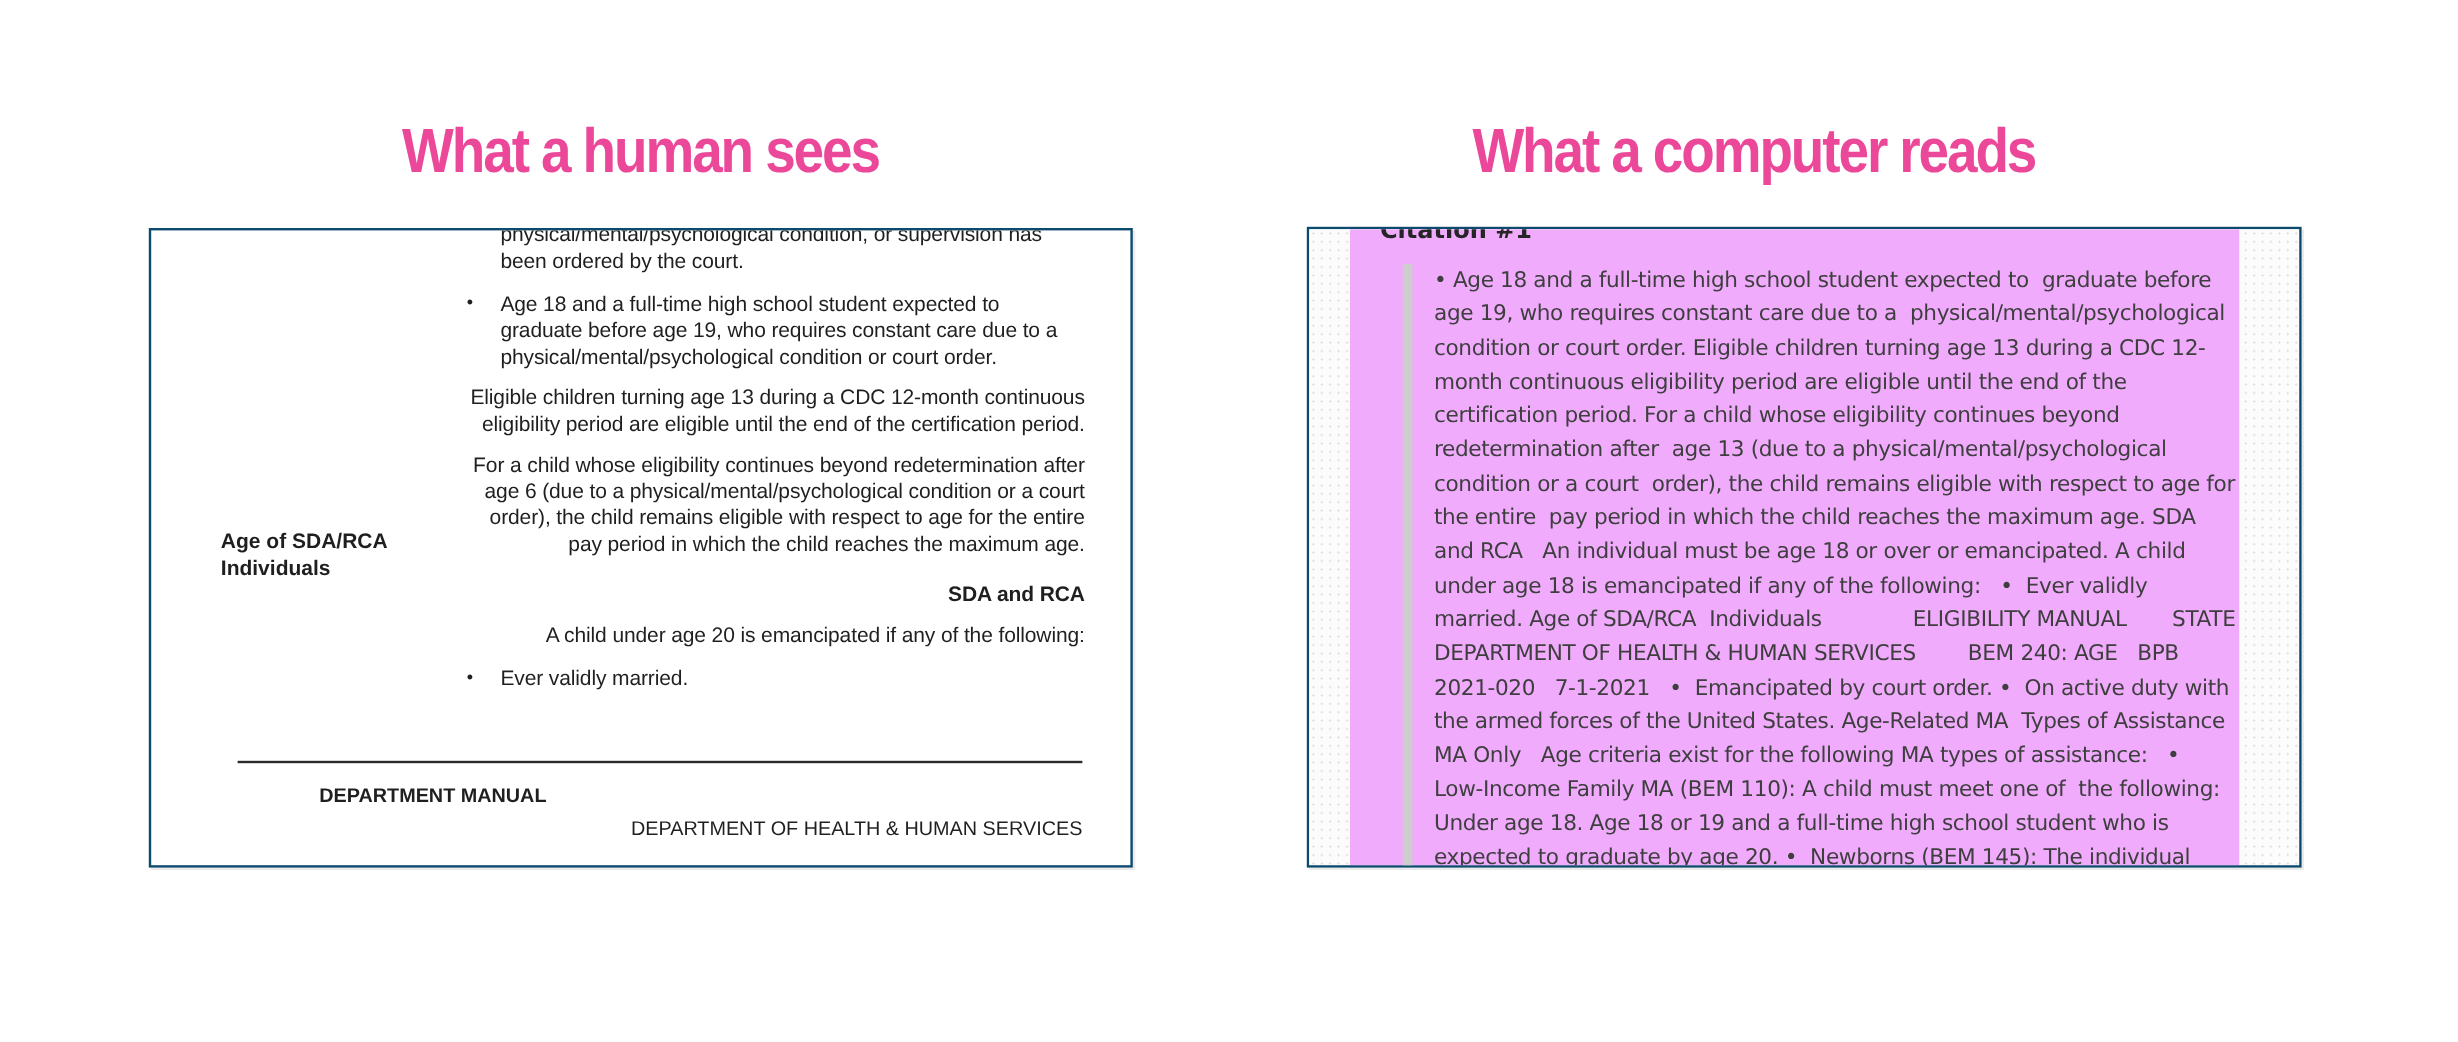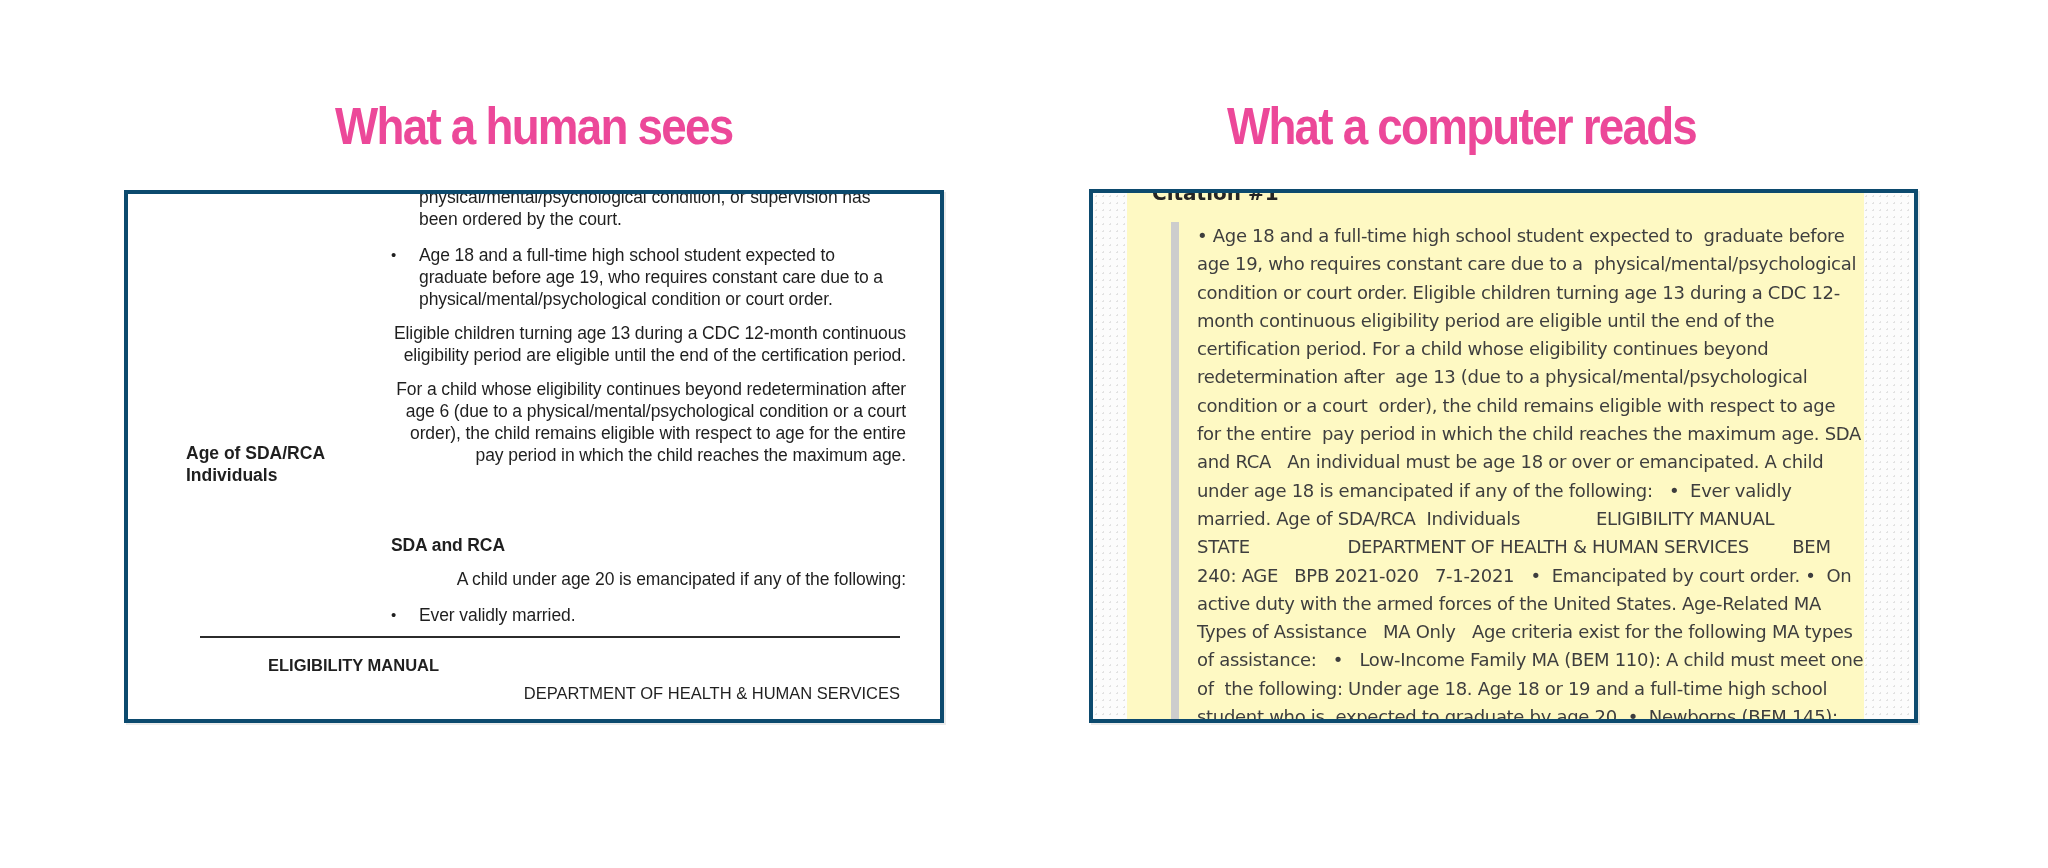--- a/index.html
+++ b/index.html
@@ -13,50 +13,50 @@
     font-size:52px;font-weight:bold;letter-spacing:-2px;color:#ec4899;
     line-height:60px;white-space:nowrap;
   }
   .section-title>span{display:inline-block;transform:scaleX(0.88);transform-origin:center;}
   .title-left{left:124px;width:820px;}
   .title-right{left:1047px;width:829px;}
 
   
   .panel{
     position:absolute;background:#ffffff;
-    border:4px solid #0c4a6e;box-shadow:2px 2px 0 rgba(175,175,175,0.25);
+    border:2px solid #0c4a6e;box-shadow:2px 2px 0 rgba(175,175,175,0.25);
     overflow:hidden;box-sizing:border-box;
   }
   .panel-left{left:124px;top:190px;width:820px;height:533px;}
   .panel-right{left:1089px;top:189px;width:829px;height:534px;}
 
   
   .doc{position:relative;width:100%;height:100%;font-size:17.5px;line-height:22px;color:#1f1f1f;}
   .doc-main{margin:-8px 0 0 263px;width:515px;letter-spacing:-0.1px;}
   .hang{padding-left:28px;}
   .bullet-item{display:flex;margin-top:14px;}
   .bullet-marker{width:28px;flex:0 0 28px;font-size:15px;}
   .doc p{margin:12px 0 0 0;text-align:right;}
-  .doc-heading{margin-top:68px;font-weight:bold;}
+  .doc-heading{margin-top:20px;font-weight:bold;text-align:right;}
   .para-after-heading{margin-top:15px !important;}
   .side-label{
     position:absolute;left:58px;top:256px;width:150px;
     font-weight:bold;line-height:22px;
   }
   .doc-rule{position:absolute;left:72px;right:40px;top:450px;height:2px;background:#2b2b2b;}
   .doc-footer-left{position:absolute;left:140px;top:468px;font-size:16.5px;font-weight:bold;}
   .doc-footer-right{position:absolute;right:40px;top:496px;font-size:16.5px;font-weight:normal;}
 
   
   .texture{
     position:absolute;inset:0;background-color:#fcfcfc;
     background-image:radial-gradient(#e2e2e2 1px,transparent 1px);
     background-size:7px 7px;
   }
-  .page{position:absolute;left:34px;right:50px;top:0;bottom:0;background:#fef9c3;}
+  .page{position:absolute;left:34px;right:50px;top:0;bottom:0;background:#f0abfc;}
   .citation-heading{
     margin:-13px 0 0 25px;font-size:20px;font-weight:bold;color:#252525;
     line-height:26px;font-family:"DejaVu Sans",sans-serif;
   }
   .quote{display:flex;margin:16px 0 0 44px;}
   .quote-bar{flex:0 0 8px;width:8px;background:#cdcdcd;margin-right:18px;}
   .quote-text{
     width:680px;font-family:"DejaVu Sans",sans-serif;
     font-size:18px;line-height:28.3px;letter-spacing:-0.3px;color:#3e3e3e;
     white-space:pre-wrap;
@@ -84,21 +84,21 @@
       <p>For a child whose eligibility continues beyond redetermination after age 6 (due to a physical/mental/psychological condition or a court order), the child remains eligible with respect to age for the entire pay period in which the child reaches the maximum age.</p>
       <div class="doc-heading">SDA and RCA</div>
       <p>A child under age 20 is emancipated if any of the following:</p>
       <div class="bullet-item">
         <span class="bullet-marker">•</span>
         <span>Ever validly married.</span>
       </div>
     </div>
     <div class="side-label">Age of SDA/RCA Individuals</div>
     <div class="doc-rule"></div>
-    <div class="doc-footer-left">ELIGIBILITY MANUAL</div>
+    <div class="doc-footer-left">DEPARTMENT MANUAL</div>
     <div class="doc-footer-right">DEPARTMENT OF HEALTH &amp; HUMAN SERVICES</div>
   </div>
 </div>
 
 <div class="panel panel-right">
   <div class="texture"></div>
   <div class="page">
     <div class="citation-heading">Citation #1</div>
     <div class="quote">
       <div class="quote-bar"></div>

